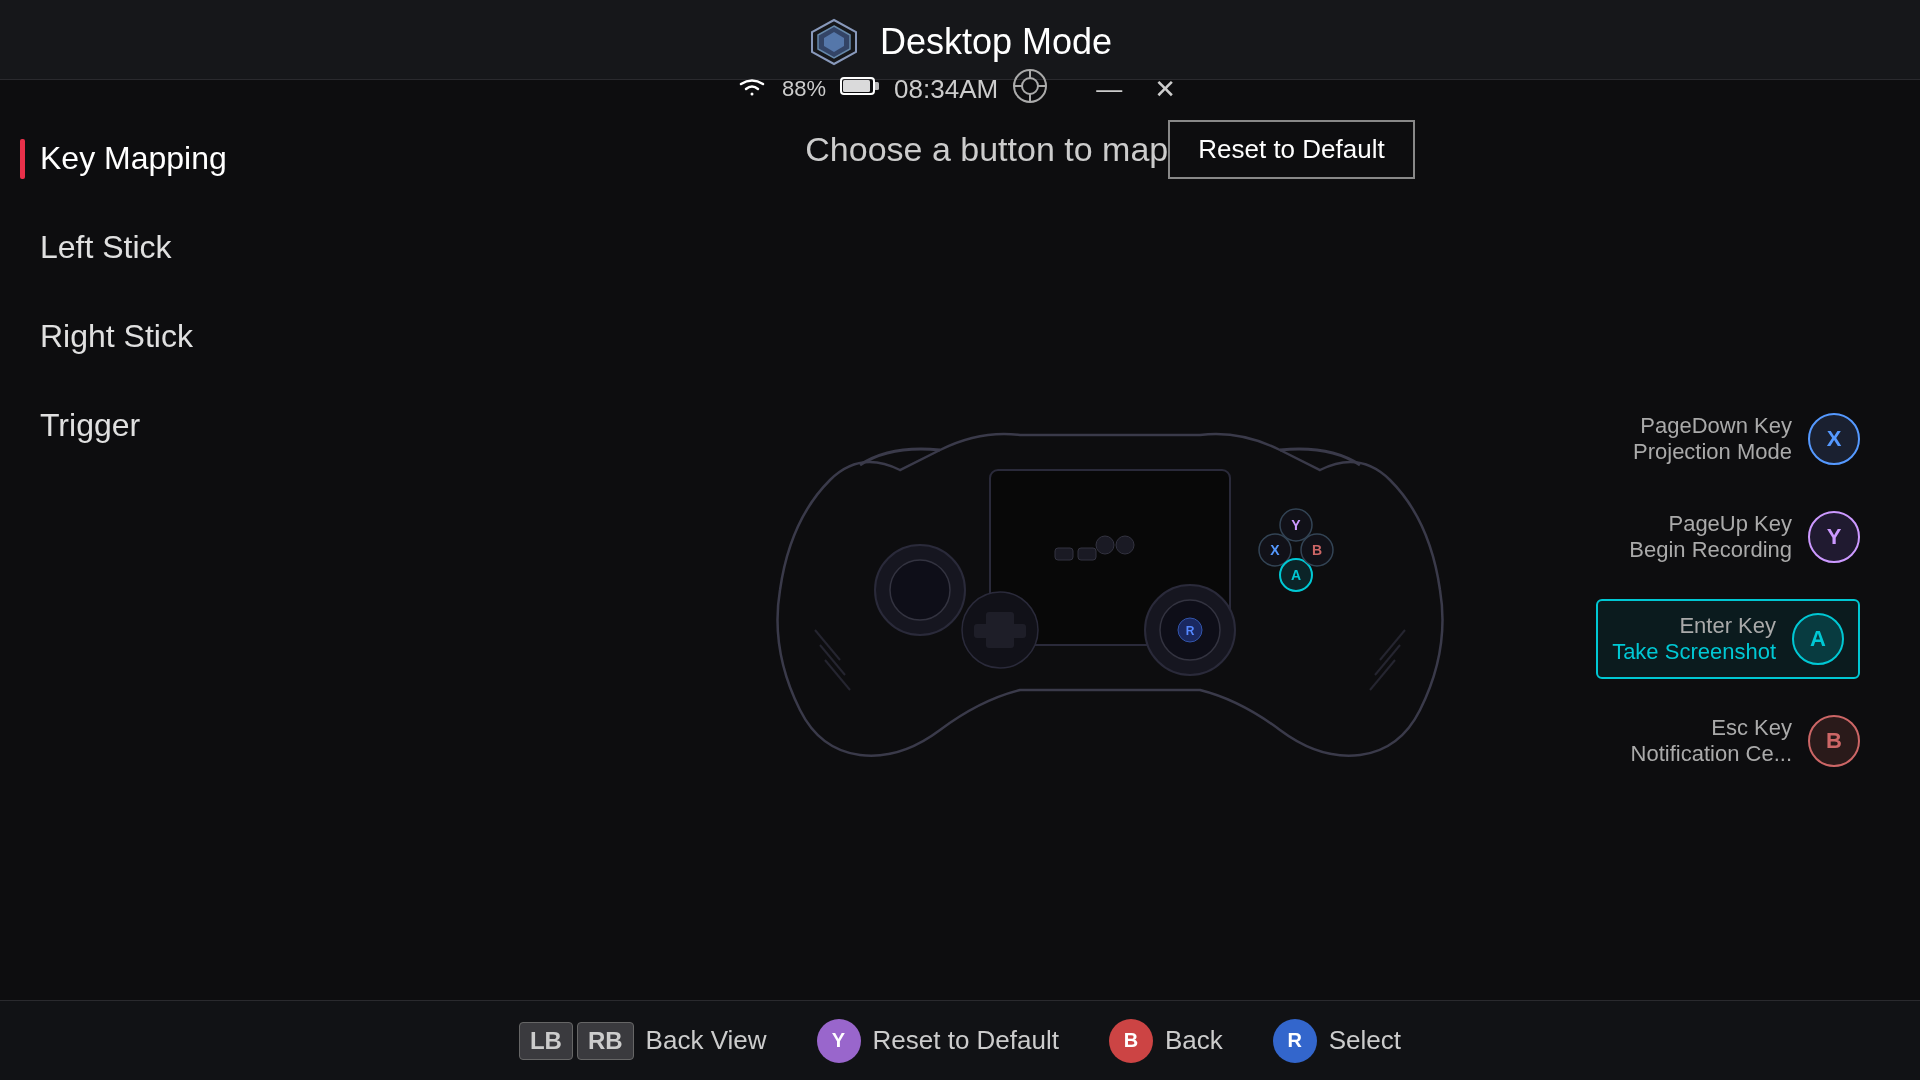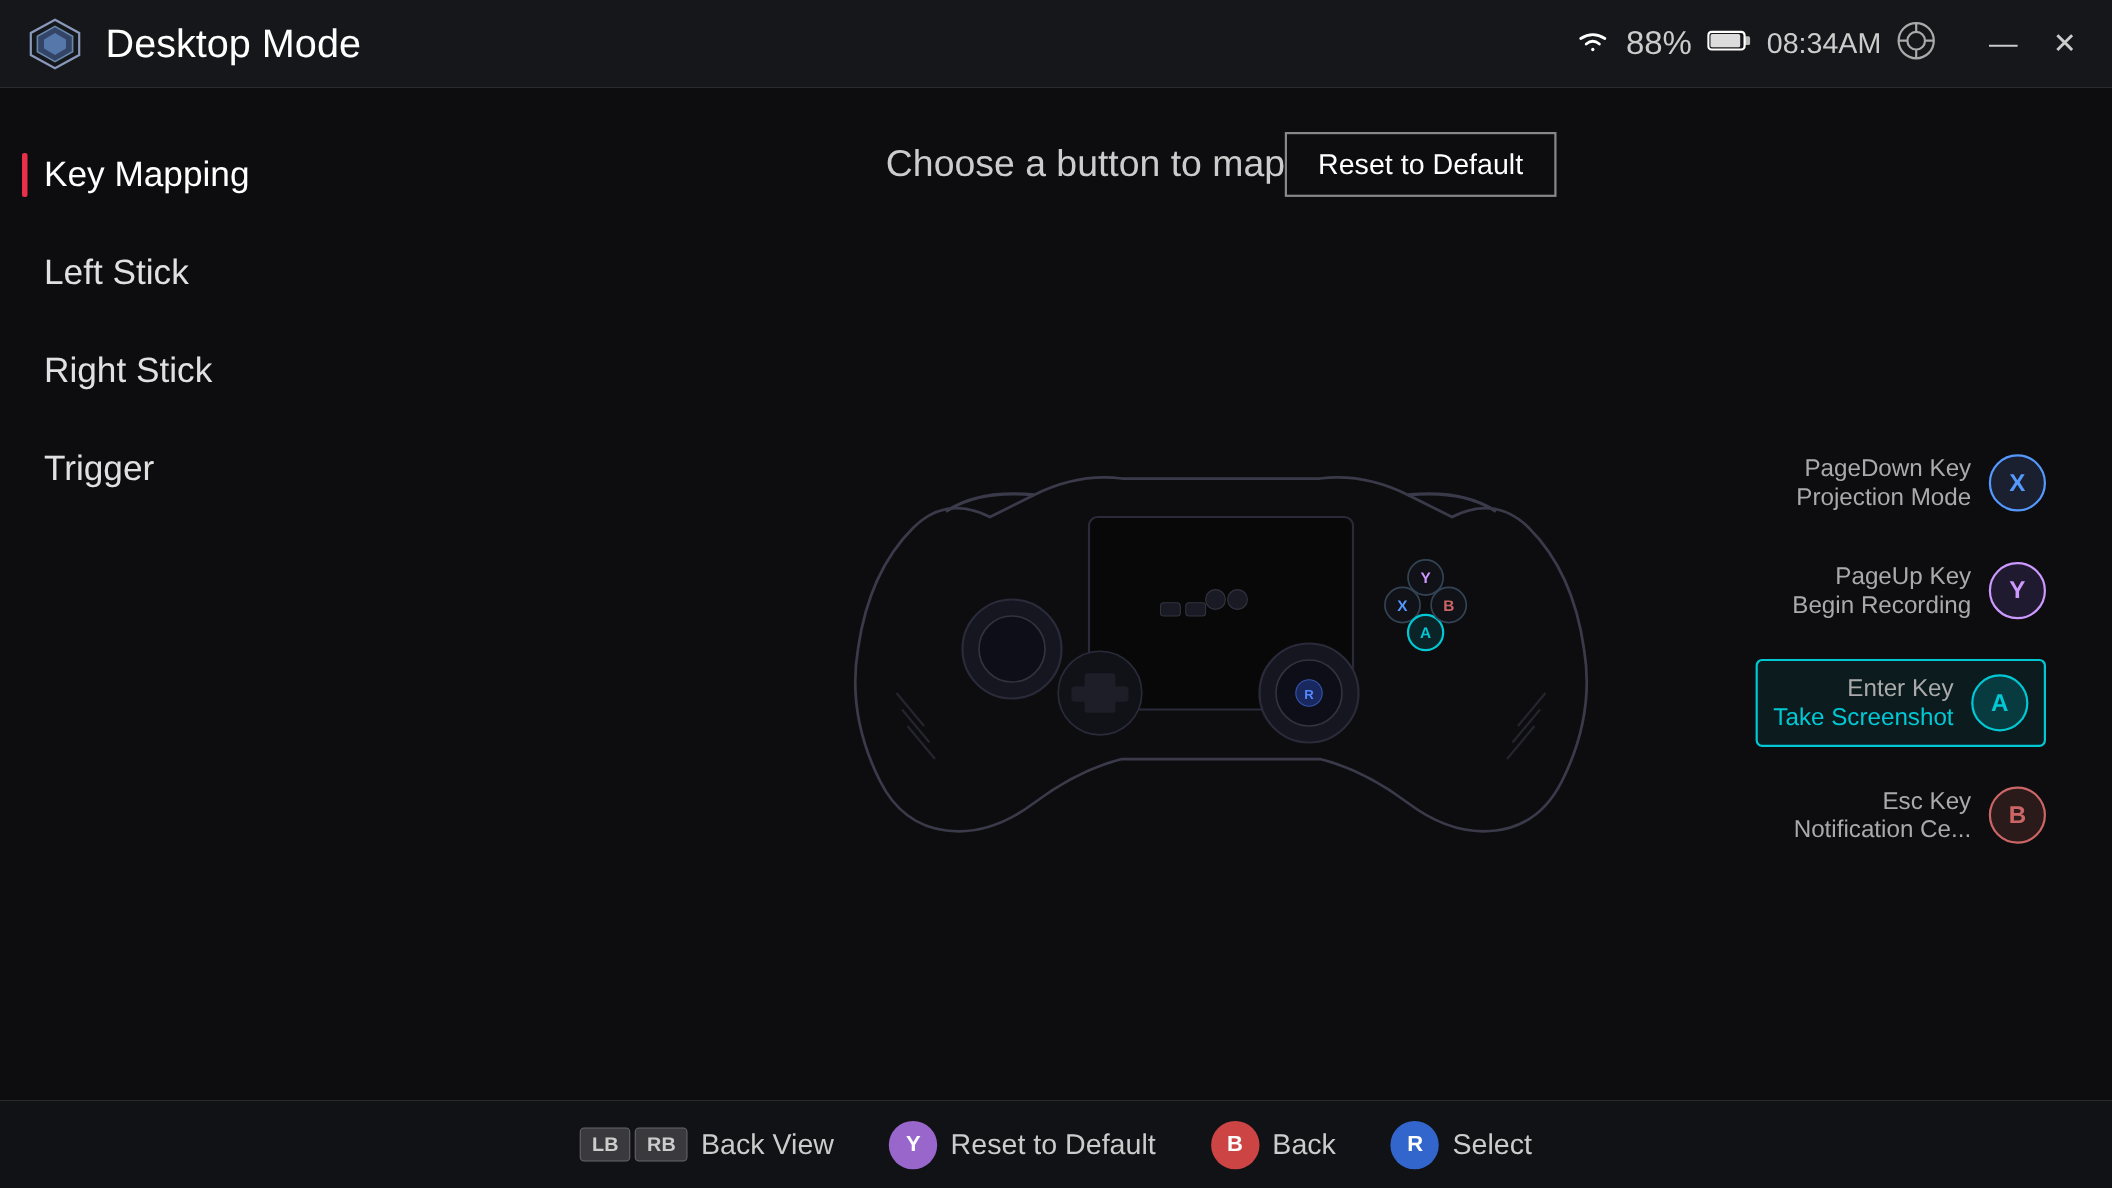--- a/index.html
+++ b/index.html
@@ -13,22 +13,23 @@
       position: relative;
     }
 
     
     .title-bar {
       display: flex;
       align-items: center;
       justify-content: space-between;
       background: #16171a;
       height: 80px;
-      padding: 0 24px;
+      padding: 16px 24px;
       border-bottom: 1px solid #2a2a2e;
+      flex-direction: column;
     }
     .title-left {
       display: flex;
       align-items: center;
       gap: 20px;
     }
     .app-logo {
       width: 52px;
       height: 52px;
     }
@@ -42,21 +43,21 @@
       align-items: center;
       gap: 20px;
     }
     .status-icons {
       display: flex;
       align-items: center;
       gap: 14px;
       font-size: 22px;
       color: #cccccc;
     }
-    .battery-pct { font-size: 30px; }
+    .battery-pct { font-size: 22px; }
     .time { font-size: 26px; font-weight: 500; }
     .window-controls {
       display: flex;
       gap: 16px;
       margin-left: 20px;
     }
     .win-btn {
       background: none;
       border: none;
       color: #cccccc;
@@ -229,21 +230,21 @@
 
     .lb-rb-badge {
       display: flex;
       gap: 4px;
     }
 
     .lb-badge, .rb-badge {
       background: #3a3a3e;
       border: 1.5px solid #666;
       color: #ccc;
-      font-size: 18px;
+      font-size: 24px;
       font-weight: bold;
       padding: 4px 10px;
       border-radius: 4px;
     }
 
     .circle-badge {
       width: 44px;
       height: 44px;
       border-radius: 50%;
       display: flex;

